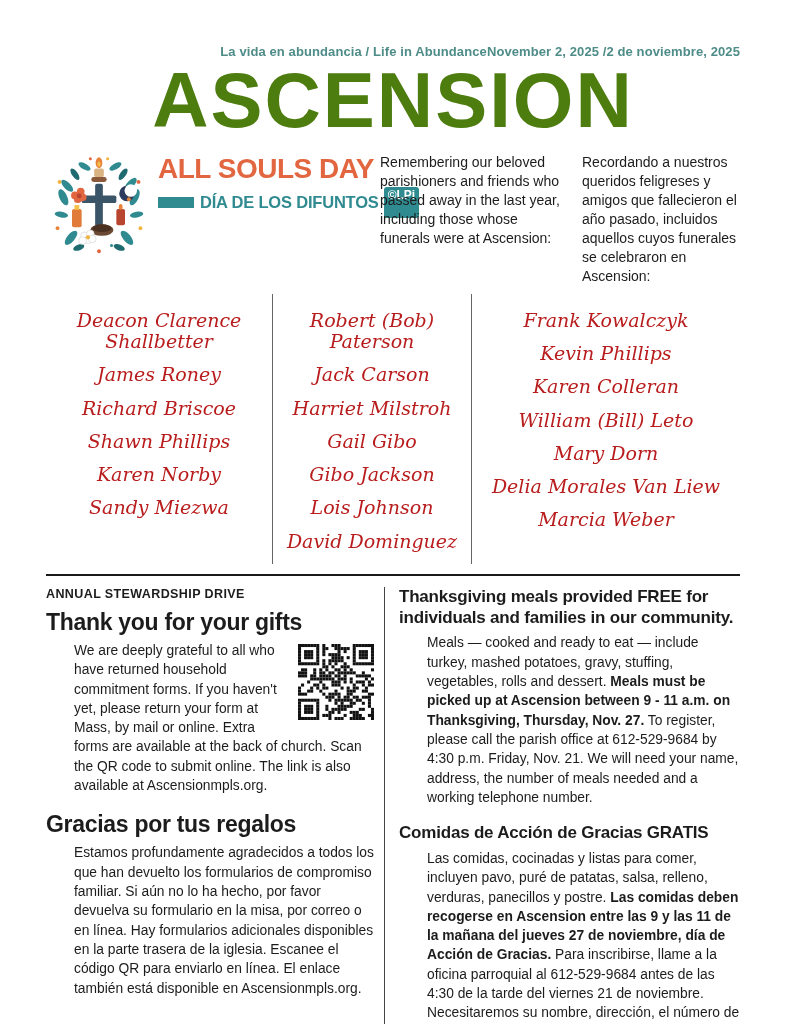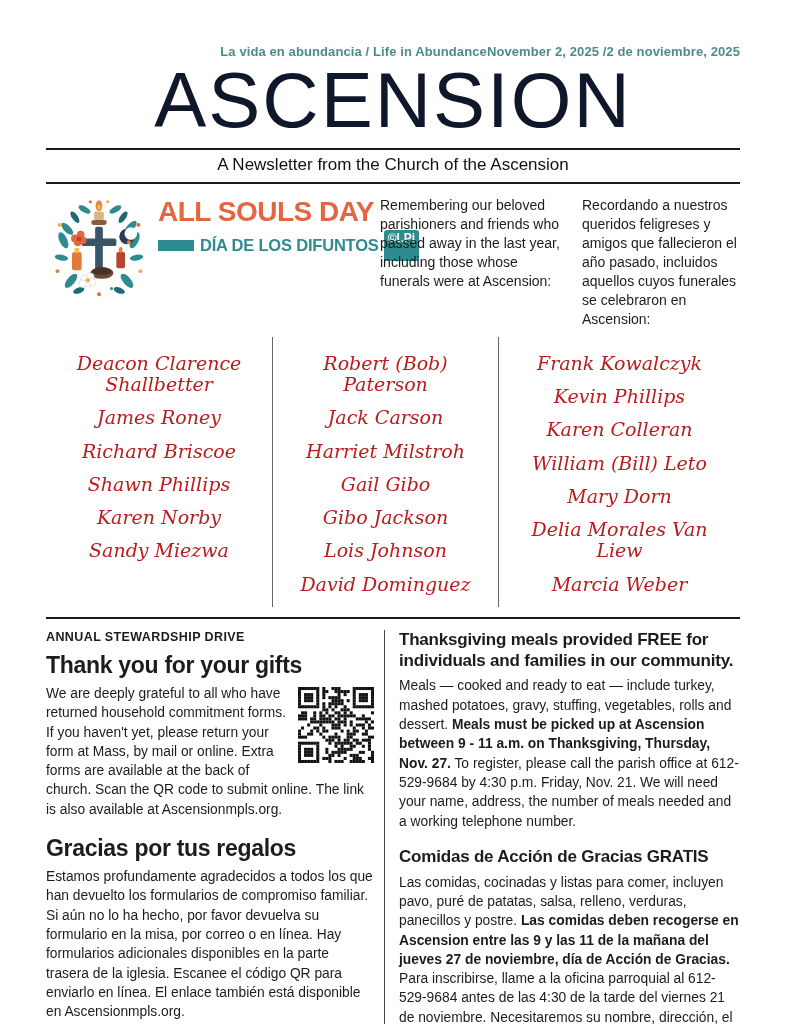--- a/index.html
+++ b/index.html
@@ -5,72 +5,71 @@
   * { margin:0; padding:0; box-sizing:border-box; }
   html,body { background:#e8e8e8; }
   body { font-family:"Liberation Sans", sans-serif; color:#1c1c1c; }
   .page {
     width:786px; height:1024px; margin:0 auto; background:#ffffff;
     padding:0 46px; display:flex; flex-direction:column; overflow:hidden;
   }
   
   .masthead-row { margin-top:44px; display:flex; justify-content:flex-end; }
   .masthead-row span { font-size:13px; font-weight:bold; color:#4e8c88; letter-spacing:.1px; }
-  .title { text-align:center; font-size:78px; line-height:1.02; font-weight:400;
-           color:#0f172a; letter-spacing:2px; margin-top:2px; }
+  .title { text-align:center; font-size:78px; line-height:1.02; font-weight:700;
+           color:#4d7c0f; letter-spacing:2px; margin-top:2px; }
   .subtitle-band { margin-top:7px; border-top:2px solid #1a1a1a; border-bottom:2px solid #1a1a1a;
            text-align:center; padding:5px 0 7px; font-size:17px; color:#111; }
   
   .souls-row { display:flex; margin-top:12px; }
   .logo-wrap { width:332px; display:flex; align-items:flex-start; }
   .logo-circle { width:106px; height:106px; flex:0 0 auto; }
   .wordmark { margin-left:6px; }
   .wordmark-title { font-size:28px; font-weight:800; color:#e2663f; letter-spacing:-.5px; white-space:nowrap; }
   .wordmark-row2 { display:flex; align-items:center; margin-top:2px; }
   .wordmark-bar { width:36px; height:11px; background:#2f8b90; margin-right:6px; }
   .wordmark-sub { font-size:16.5px; font-weight:800; color:#2f8b90; letter-spacing:-.2px; white-space:nowrap; }
   .wordmark-badge { background:#2f8b90; color:#fff; font-size:12px; font-weight:bold;
            border-radius:3px; padding:1px 4px 16px; margin-left:5px; }
   .intro { font-size:14px; line-height:1.36; }
   .intro-en { width:185px; margin-left:2px; }
   .intro-es { flex:1; margin-left:17px; }
   
   .names-row { display:flex; margin-top:8px; }
   .names-col { padding-top:4px; }
   .names-col-1 { width:226px; }
-  .names-col-2 { width:227px; border-left:1px solid #666; border-right:1px solid #666; }
+  .names-col-2 { width:200px; border-left:1px solid #666; border-right:1px solid #666; }
   .names-col-3 { flex:1; }
   .memorial-name { font-family:"DejaVu Serif", serif; font-style:italic; font-size:19px;
            line-height:1.12; text-align:center; margin:12px 8px; color:#b91c1c; }
   .mid-rule { border-top:2px solid #1a1a1a; margin-top:10px; }
   
   .bottom-row { display:flex; flex:1; padding-top:11px; }
   .col-left { width:338px; padding-right:10px; }
   .col-right { flex:1; border-left:1px solid #444; padding-left:14px; }
   .kicker { font-size:12.5px; font-weight:bold; letter-spacing:.4px; }
   .big-heading { font-size:23px; font-weight:bold; letter-spacing:-.3px; margin-top:8px; }
-  .body-text { font-size:13.8px; line-height:1.4; margin-top:5px; }
+  .body-text { font-size:13.8px; line-height:1.4; margin-top:5px;margin-left:28px; }
   .qr { float:right; width:76px; height:76px; margin:3px 0 6px 9px; }
   .col-heading { font-size:17px; font-weight:bold; line-height:1.22; letter-spacing:-.2px; }
   .sub-section { margin-top:16px; }
   b.inline-bold { font-weight:bold; }
 </style>
 </head>
 <body>
 
 <div class="page">
 
   <div class="masthead-row">
     <span>La vida en abundancia / Life in Abundance</span>
     <span>November 2, 2025 /2 de noviembre, 2025</span>
   </div>
 
   <div class="title">ASCENSION</div>
 
-  <div class="subtitle-band">A Newsletter from the Church of the Ascension</div>
 
   <div class="souls-row">
     <div class="logo-wrap">
       <svg class="logo-circle" viewBox="0 0 110 110">
 
         <g fill="#2f8b90">
           <ellipse cx="18" cy="46" rx="4" ry="9" transform="rotate(-25 18 46)"></ellipse>
           <ellipse cx="22" cy="34" rx="3.5" ry="8" transform="rotate(-45 22 34)"></ellipse>
           <ellipse cx="92" cy="46" rx="4" ry="9" transform="rotate(25 92 46)"></ellipse>
           <ellipse cx="88" cy="32" rx="3.5" ry="8" transform="rotate(45 88 32)"></ellipse>

